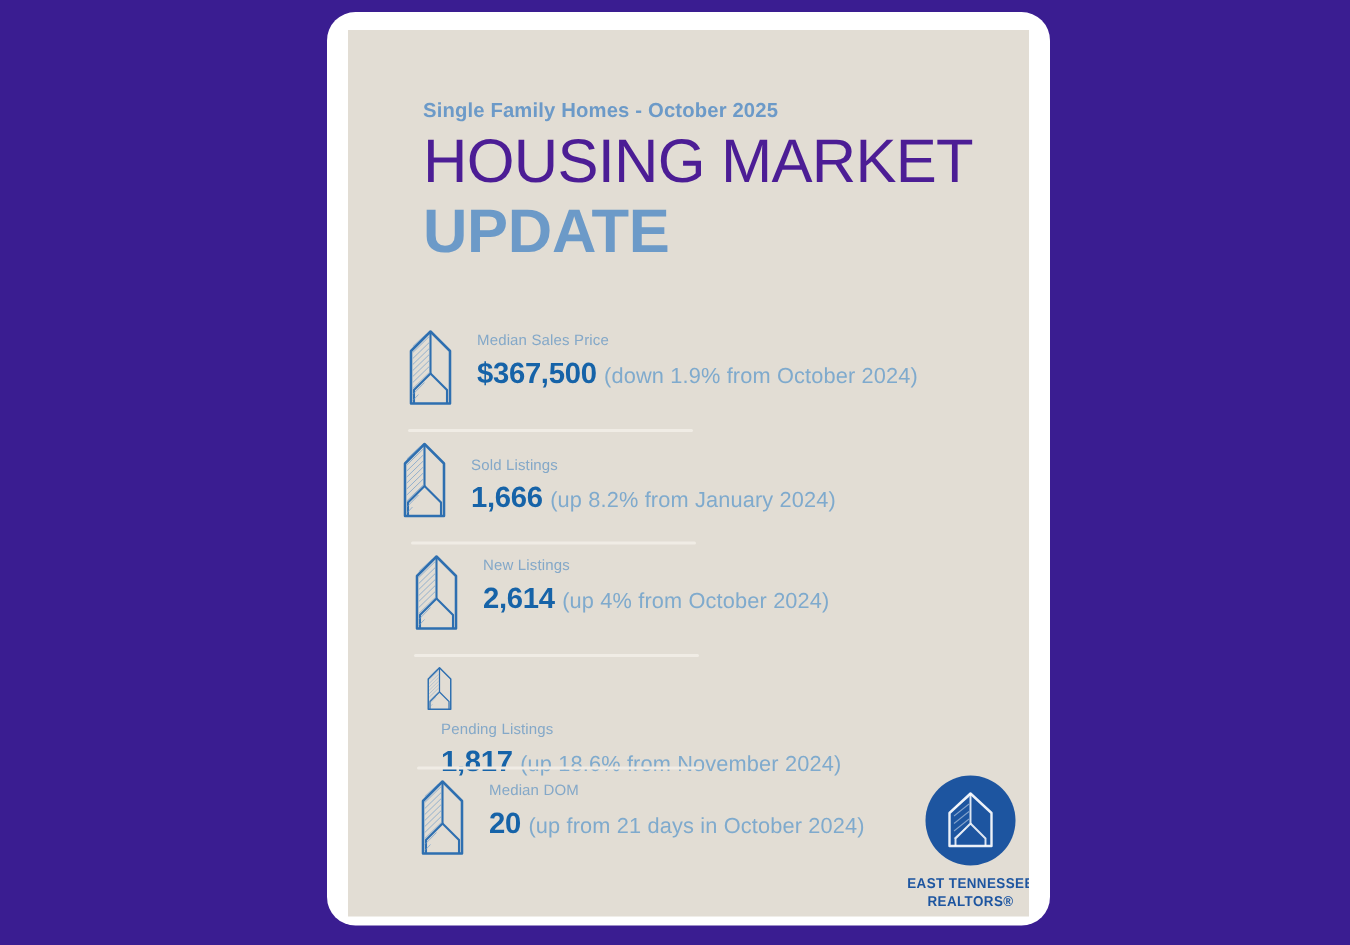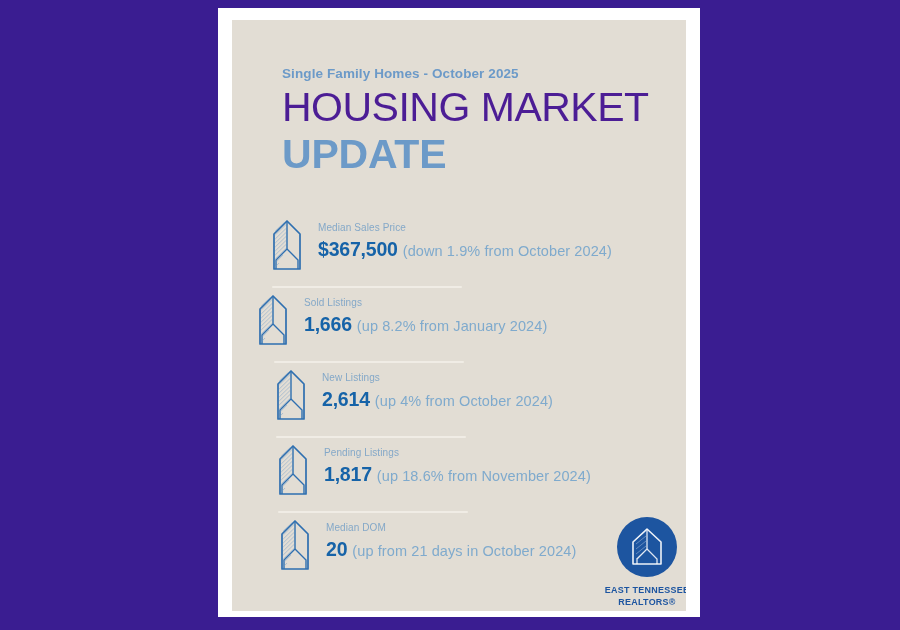--- a/index.html
+++ b/index.html
@@ -24,20 +24,21 @@
   }
 
   
   #frame {
     position: absolute;
     left: 218px;
     top: 8px;
     width: 482px;
     height: 609px;
     background: #ffffff;
+    border-radius: 19px;
   }
 
   
   #card {
     position: absolute;
     left: 14px;
     top: 12px;
     width: 454px;
     height: 591px;
     background: #e2ddd4;
@@ -203,21 +204,21 @@
                 </g>
               </svg>
               <div class="stat-text">
                 <div class="stat-label">Median Sales Price</div>
                 <div class="stat-valueline"><span class="stat-value">$367,500</span><span class="stat-change">(down 1.9% from October 2024)</span></div>
               </div>
             </div>
             <div class="divider" style="left: 40px; width: 190px; top: 71px;"></div>
           </div>
           <div class="stat-row">
-            <div class="stat-inner" style="left: 26px;">
+            <div class="stat-inner" style="left: 36px; align-items: flex-end;">
               <svg class="stat-icon" viewBox="0 0 30 52">
                 <path d="M15 2 L28 15 L28 50 L2 50 L2 15 Z" fill="none" stroke="#2e6fb0" stroke-width="1.7" stroke-linejoin="round"></path>
                 <path d="M15 2 L15 30 L4 41 L4 50" fill="none" stroke="#2e6fb0" stroke-width="1.4"></path>
                 <path d="M15 30 L26 41 L26 50" fill="none" stroke="#2e6fb0" stroke-width="1.4"></path>
                 <g stroke="#6d9bc9" stroke-width=".6" opacity=".75">
                   <path d="M3.2 16 L14 5.5"></path>
                   <path d="M3.2 20 L14 9.5"></path>
                   <path d="M3.2 24 L14 13.5"></path>
                   <path d="M3.2 28 L14 17.5"></path>
                   <path d="M3.2 32 L14 21.5"></path>
@@ -255,21 +256,21 @@
                 </g>
               </svg>
               <div class="stat-text">
                 <div class="stat-label">New Listings</div>
                 <div class="stat-valueline"><span class="stat-value">2,614</span><span class="stat-change">(up 4% from October 2024)</span></div>
               </div>
             </div>
             <div class="divider" style="left: 44px; width: 190px; top: 71px;"></div>
           </div>
           <div class="stat-row">
-            <div class="stat-inner" style="left: 46px;">
+            <div class="stat-inner" style="left: 46px; flex-direction: column;">
               <svg class="stat-icon" viewBox="0 0 30 52">
                 <path d="M15 2 L28 15 L28 50 L2 50 L2 15 Z" fill="none" stroke="#2e6fb0" stroke-width="1.7" stroke-linejoin="round"></path>
                 <path d="M15 2 L15 30 L4 41 L4 50" fill="none" stroke="#2e6fb0" stroke-width="1.4"></path>
                 <path d="M15 30 L26 41 L26 50" fill="none" stroke="#2e6fb0" stroke-width="1.4"></path>
                 <g stroke="#6d9bc9" stroke-width=".6" opacity=".75">
                   <path d="M3.2 16 L14 5.5"></path>
                   <path d="M3.2 20 L14 9.5"></path>
                   <path d="M3.2 24 L14 13.5"></path>
                   <path d="M3.2 28 L14 17.5"></path>
                   <path d="M3.2 32 L14 21.5"></path>

